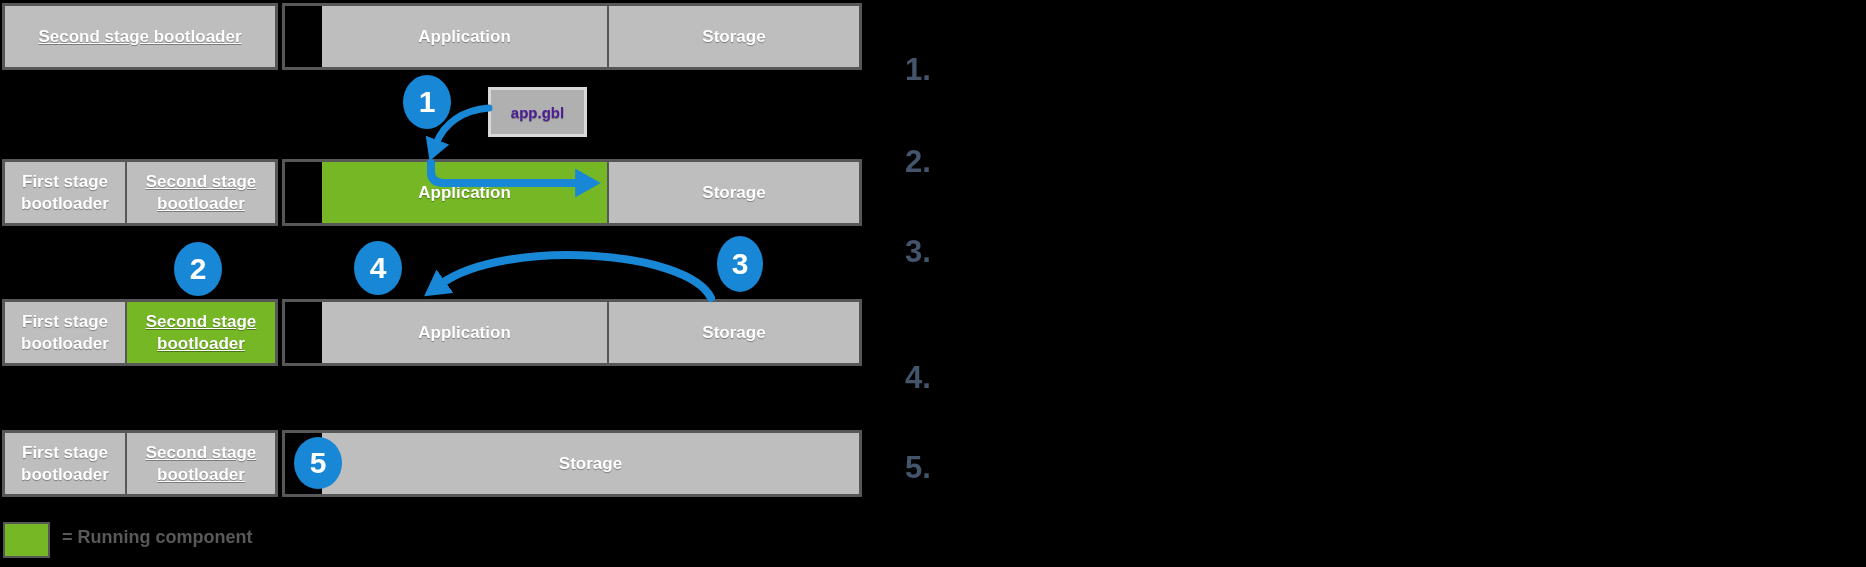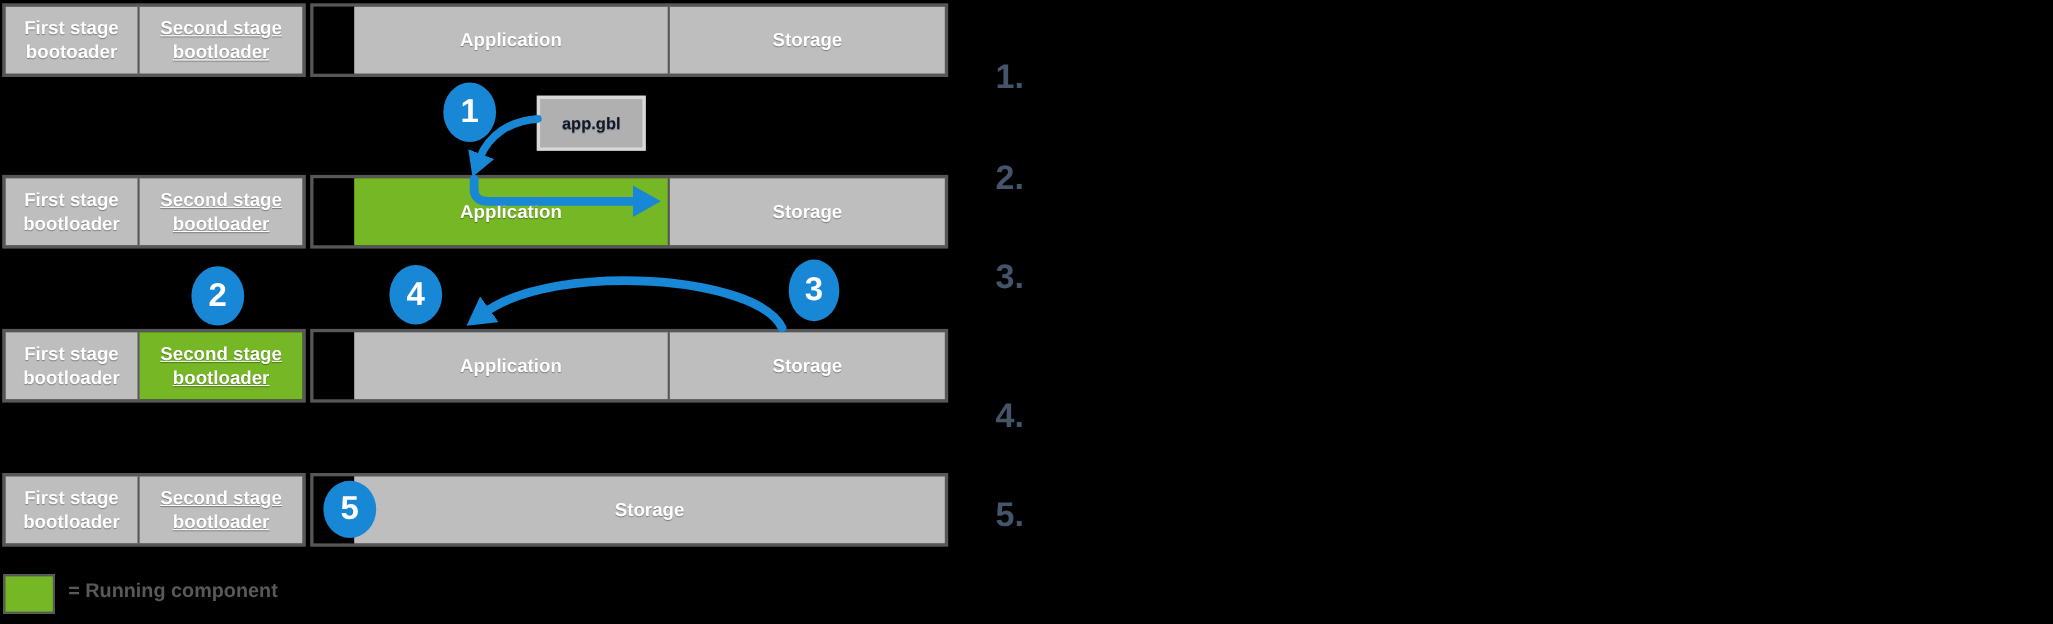--- a/index.html
+++ b/index.html
@@ -20,21 +20,21 @@
   .groupA .c1{width:122px;}
   .groupA .c2{flex:1;text-decoration:underline;}
   .groupB .c3{width:287px;}
   .groupB .c4{flex:1;}
   .row1{top:3px;} .row2{top:159px;} .row3{top:299px;} .row4{top:430px;}
 
   
   .filebox{position:absolute;left:488px;top:87px;width:99px;height:50px;
            background:var(--filebox-gray);border:3px solid var(--filebox-border);
            box-sizing:border-box;display:flex;align-items:center;justify-content:center;
-           color:#0f172a;font-weight:bold;font-size:15px;text-shadow:0 1px 1px rgba(0,0,0,.35);}
+           color:#4c1d95;font-weight:bold;font-size:15px;text-shadow:0 1px 1px rgba(0,0,0,.35);}
 
   
   .marker{position:absolute;background:var(--accent-blue);border-radius:50%;
           display:flex;align-items:center;justify-content:center;color:#fff;
           font-weight:bold;font-size:30px;z-index:5;}
   .m1{left:403px;top:75px;width:48px;height:54px;}
   .m2{left:174px;top:242px;width:48px;height:54px;}
   .m4{left:354px;top:241px;width:48px;height:54px;}
   .m3{left:717px;top:236px;width:46px;height:56px;}
   .m5{left:294px;top:437px;width:48px;height:52px;}
@@ -54,21 +54,20 @@
   .legend-swatch[data-state="running"]{background:var(--running-green);}
   .legend-label{position:absolute;left:62px;top:527px;color:var(--legend-text);
                 font-size:18px;font-weight:bold;}
 </style>
 </head>
 <body>
 
 <div class="stage">
 
   <div class="group groupA row1">
-    <div class="cell c1 divided" data-state="idle">First stage bootoader</div>
     <div class="cell c2" data-state="idle">Second stage bootloader</div>
   </div>
   <div class="group groupB row1">
     <div class="cell c3 divided" data-state="idle">Application</div>
     <div class="cell c4" data-state="idle">Storage</div>
   </div>
 
   <div class="group groupA row2">
     <div class="cell c1 divided" data-state="idle">First stage bootloader</div>
     <div class="cell c2" data-state="idle">Second stage bootloader</div>

